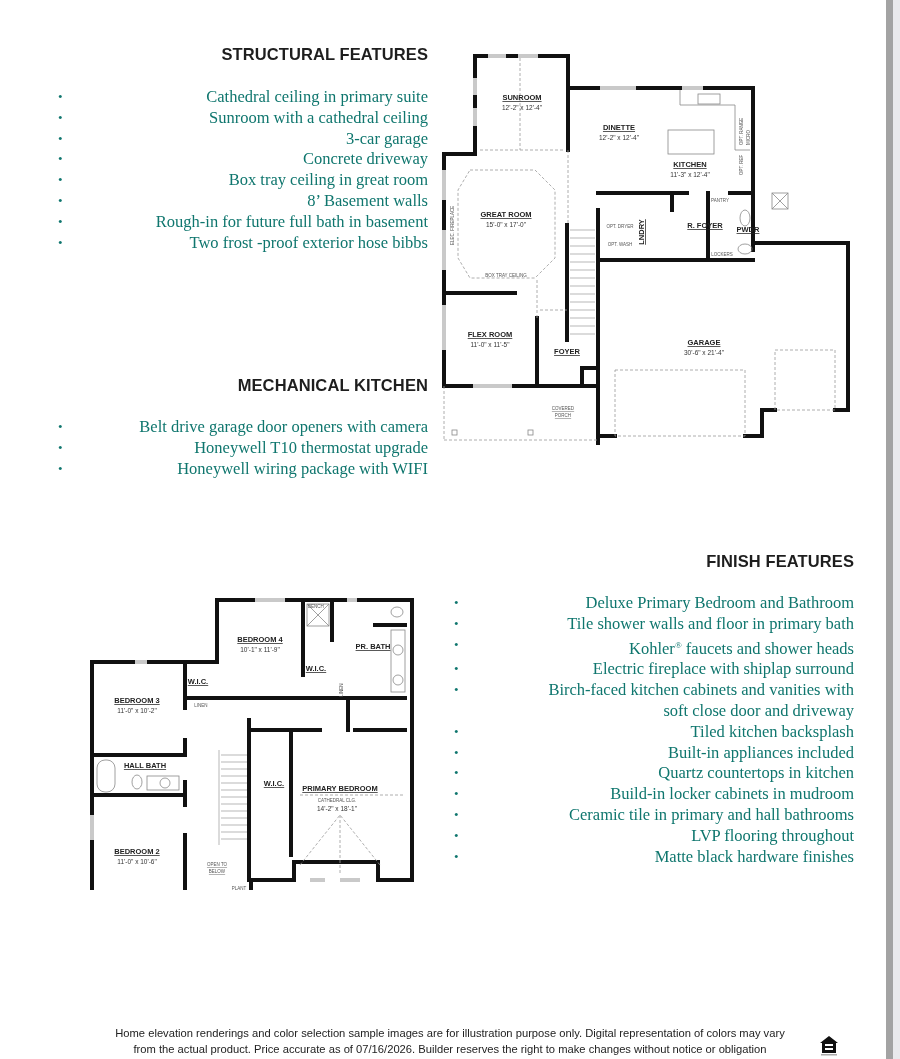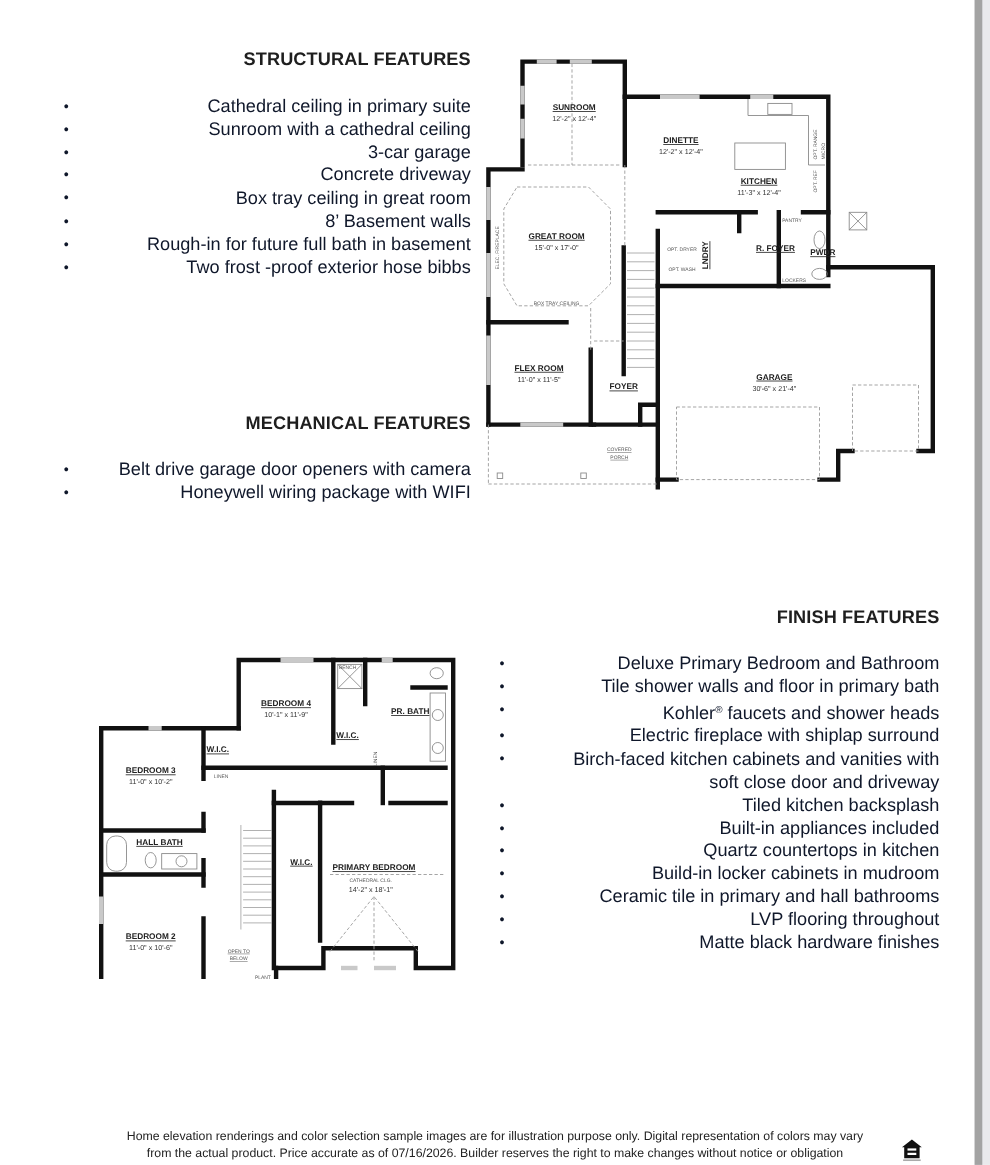--- a/index.html
+++ b/index.html
@@ -17,21 +17,21 @@
     background:#a3a3a3;
   }
   .section { position:absolute;text-align:right; }
   .section h2 {
     margin:0; font-size:16.5px; font-weight:bold; letter-spacing:0.1px;
     color:#1e1e1e;
   }
   .section ul { list-style:none; margin:0; padding:0; }
   .section li {
     font-size:16.5px; line-height:20.8px; position:relative;
-    padding-left:15px; color:#0f172a;
+    padding-left:15px; color:#0f766e;font-family:Liberation Serif, serif;
   }
   .section li::before {
     content:"•"; position:absolute; left:0; top:0; font-size:13px;
   }
   .section li .cont { display:block; margin-left:-2px; }
   #structural { left:58px; top:45px; width:370px; }
   #structural ul { margin-top:23px; }
   #mechanical { left:58px; top:376px; width:370px; }
   #mechanical ul { margin-top:22px; }
   #finish { left:454px; top:552px; width:400px; }
@@ -67,23 +67,24 @@
     <li>3-car garage</li>
     <li>Concrete driveway</li>
     <li>Box tray ceiling in great room</li>
     <li>8’ Basement walls</li>
     <li>Rough-in for future full bath in basement</li>
     <li>Two frost -proof exterior hose bibbs</li>
   </ul>
 </div>
 
 <div class="section" id="mechanical">
-  <h2>MECHANICAL FEATURES</h2>
+  <h2>MECHANICAL KITCHEN</h2>
   <ul>
     <li>Belt drive garage door openers with camera</li>
+    <li>Honeywell T10 thermostat upgrade</li>
     <li style="padding-left:11px;">
       <span>Honeywell wiring package with WIFI</span>
     </li>
   </ul>
 </div>
 
 <div class="section" id="finish">
   <h2>FINISH FEATURES</h2>
   <ul>
     <li>Deluxe Primary Bedroom and Bathroom</li>

